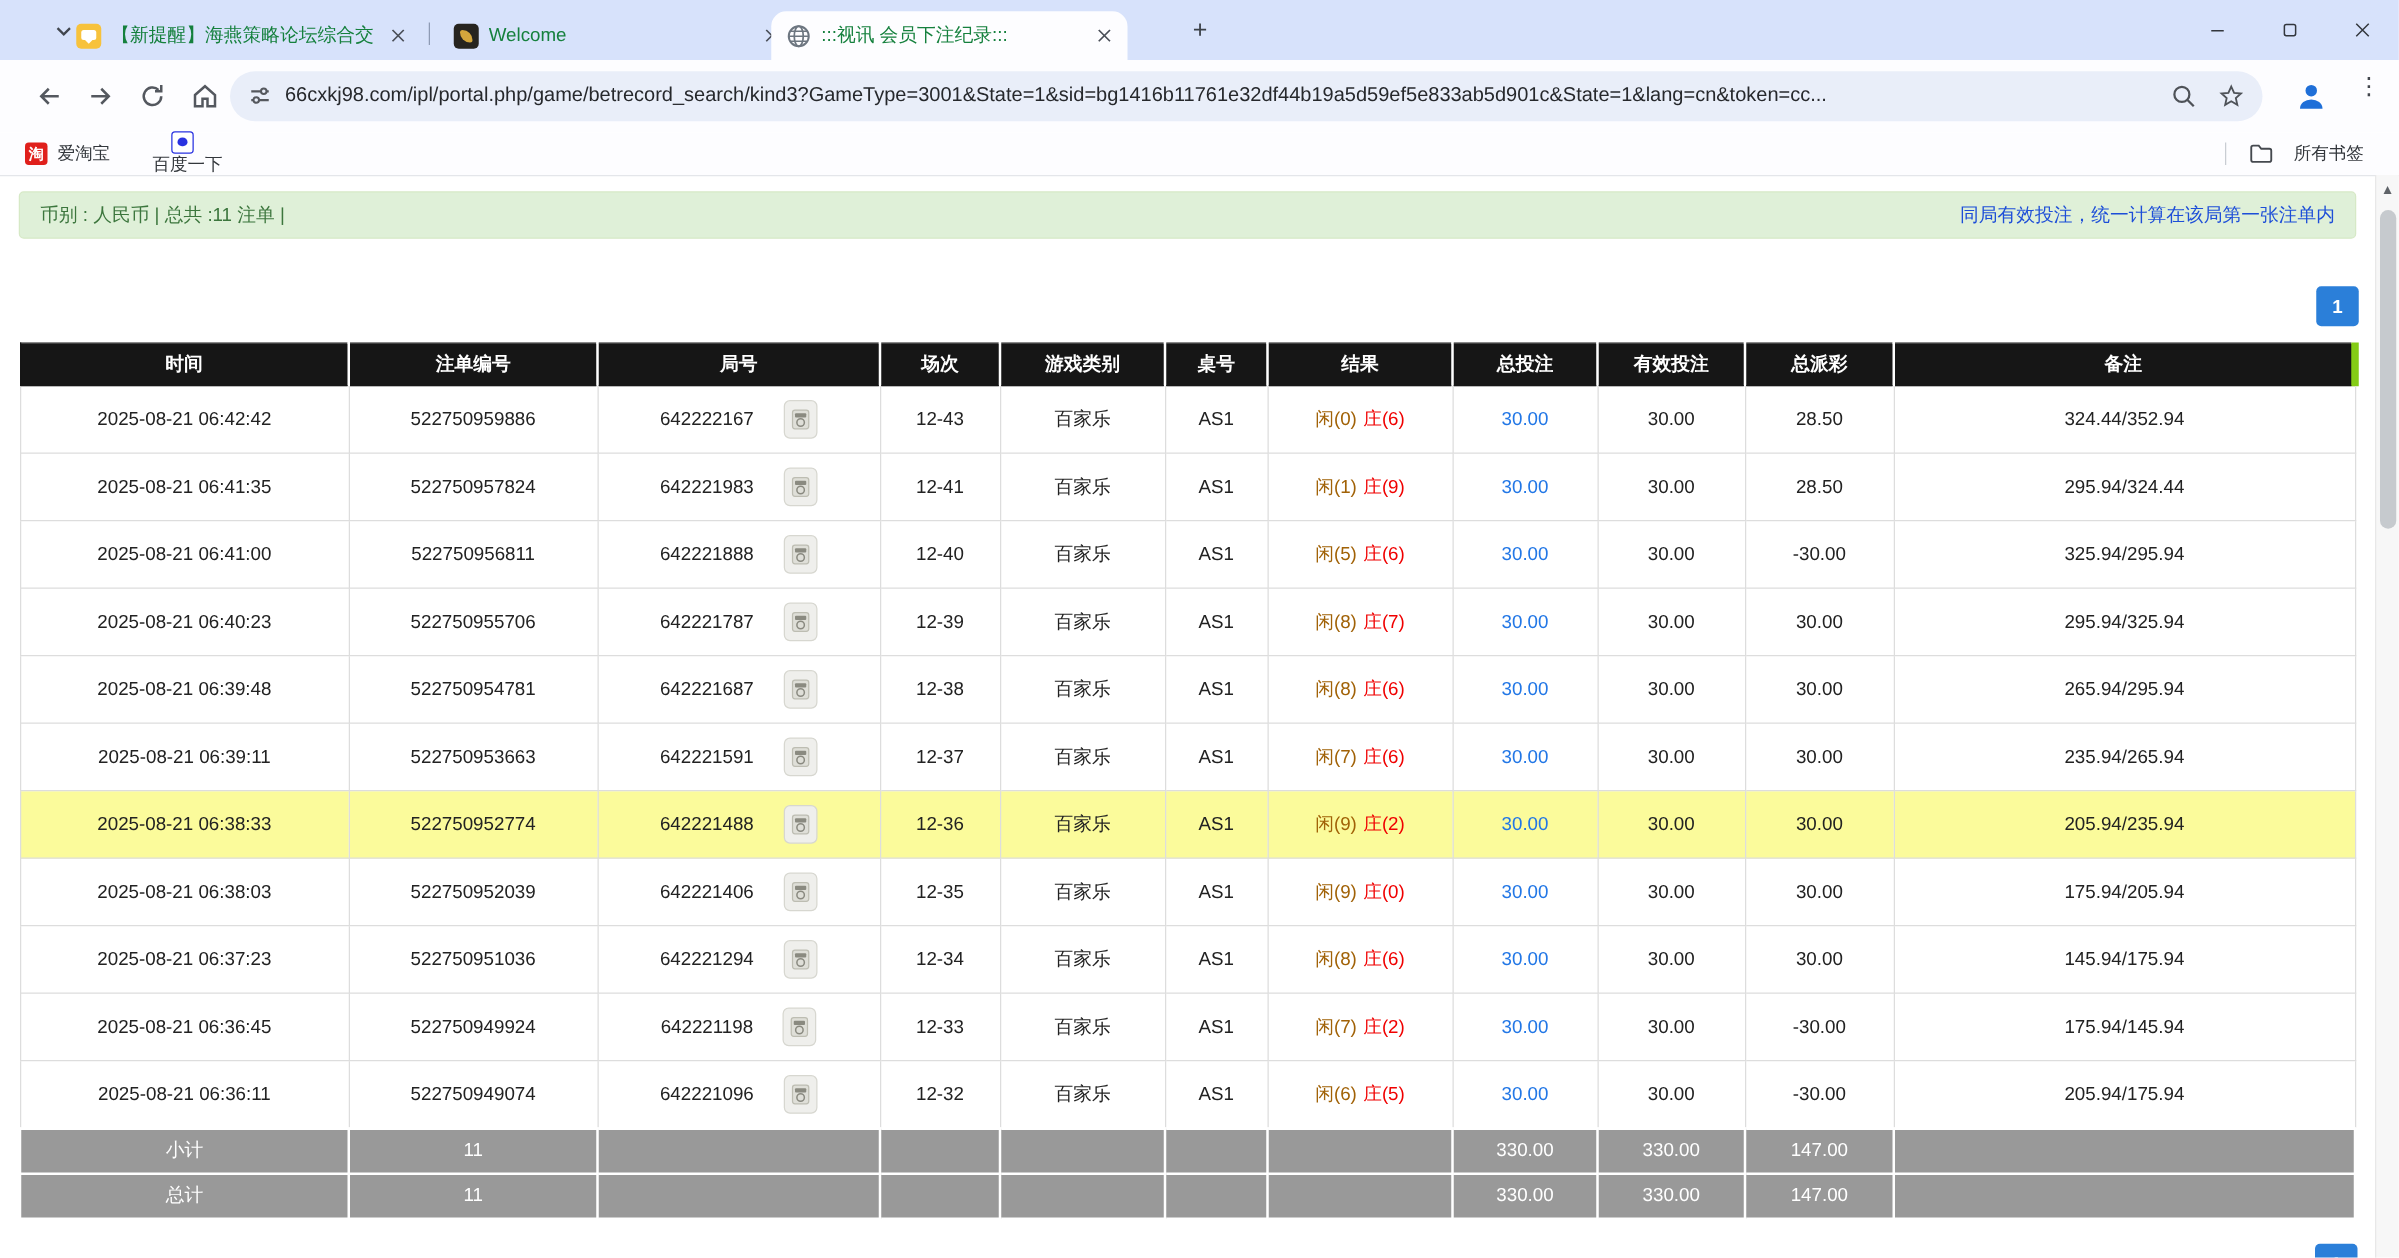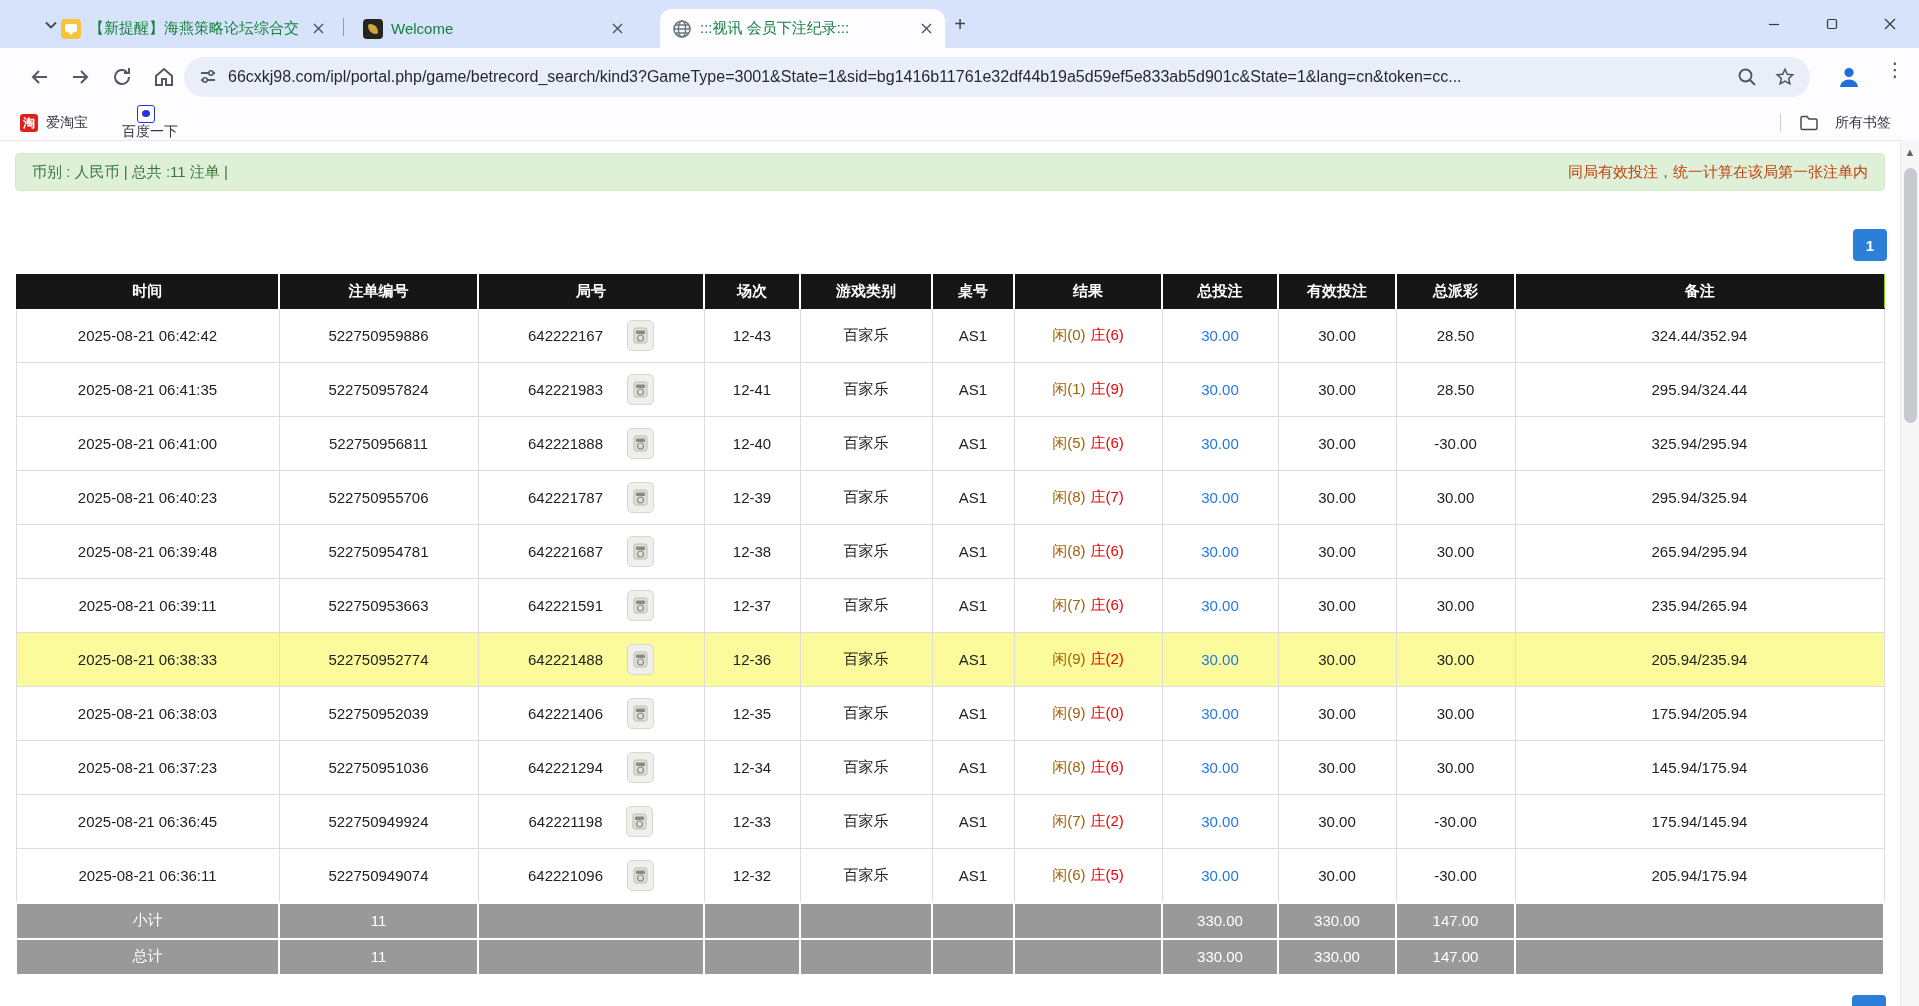--- a/index.html
+++ b/index.html
@@ -44,29 +44,29 @@
   .bm-baidu::after { content:""; position:absolute; left:3.5px; top:4px; width:8px; height:7px; background:#2932e1; border-radius:50% 50% 45% 45%; }
   .bm-right { margin-left:auto; display:flex; align-items:center; margin-right:28px; }
   .bm-vdiv { width:1px; height:18px; background:#c9cdd3; margin-right:18px; }
   .bm-folder { width:20px; height:20px; color:#45494f; margin-right:8px; }
 
   
   .content { position:absolute; top:140px; left:0; width:1919px; height:866px; background:#fff; overflow:hidden; border-top:1px solid #e4e6ea; }
 
   .infobar { position:absolute; left:15px; top:12px; width:1870px; height:38px; background:#dff0d8; border:1px solid #d6e9c6; border-radius:4px; display:flex; align-items:center; justify-content:space-between; padding:0 16px; }
   .infobar-left { color:#3c763d; font-size:15px; }
-  .infobar-right { color:#c2410c; font-size:15px; }
+  .infobar-right { color:#1d4ed8; font-size:15px; }
 
   .pager-btn { position:absolute; width:34px; height:32px; background:#2b7fd9; color:#fff; font-size:15px; font-weight:bold; border:none; border-radius:4px; display:flex; align-items:center; justify-content:center; cursor:pointer; }
   .pager-top { right:32px; top:88px; }
   .pager-bottom { right:33px; top:854px; }
 
   table.bet { position:absolute; left:15px; top:133px; width:1868px; border-collapse:collapse; table-layout:fixed; }
   table.bet thead th { background:#161616; color:#fff; font-size:15px; font-weight:bold; height:34px; text-align:center; border:1px solid #161616; border-right:2px solid #fff; }
-  table.bet thead th:last-child { border-right:1px solid #84cc16; }
+  table.bet thead th:last-child { border-right:6px solid #84cc16; }
   table.bet tbody td { height:54px; background:#fff; text-align:center; font-size:15px; color:#222; border:1px solid #ddd; }
   table.bet tbody tr.hl td { background:#fbfb9b; }
   table.bet tfoot td { height:36px; background:#999; color:#fff; font-size:15px; text-align:center; border:2px solid #fff; }
   .round-cell { display:flex; align-items:center; justify-content:center; gap:24px; }
   .video-btn { width:27px; height:31px; background:#efefec; border:1px solid #d7d7d0; border-radius:5px; display:inline-flex; align-items:center; justify-content:center; cursor:pointer; }
   .res-player { color:#a16207; }
   .res-banker { color:#f00000; margin-left:5px; }
   a.bet-link { color:#2277e6; text-decoration:none; cursor:pointer; }
   .neg { color:#ff0000; }
 
@@ -100,21 +100,21 @@
   <div class="tab" style="left:351px;width:285px;">
     <span class="favicon fav-dark"></span>
     <span class="tab-title">Welcome</span>
     <span class="tab-close">
       <svg width="11" height="11" viewBox="0 0 11 11">
           <path d="M1 1 L10 10 M10 1 L1 10" stroke="currentColor" stroke-width="1.4"></path>
         </svg>
     </span>
   </div>
 
-  <div class="tab active" style="left:660px;width:285px;">
+  <div class="tab active" style="left:617px;width:285px;">
     <span style="flex:none;width:20px;height:20px;color:#6d7680;">
       <svg width="20" height="20" viewBox="0 0 20 20">
           <circle cx="10" cy="10" r="8" fill="none" stroke="currentColor" stroke-width="1.6"></circle>
           <ellipse cx="10" cy="10" rx="3.6" ry="8" fill="none" stroke="currentColor" stroke-width="1.4"></ellipse>
           <path d="M2 10 H18 M3.2 6 H16.8 M3.2 14 H16.8" stroke="currentColor" stroke-width="1.3" fill="none"></path>
         </svg>
     </span>
     <span class="tab-title">:::视讯 会员下注纪录:::</span>
     <span class="tab-close">
       <svg width="11" height="11" viewBox="0 0 11 11">

